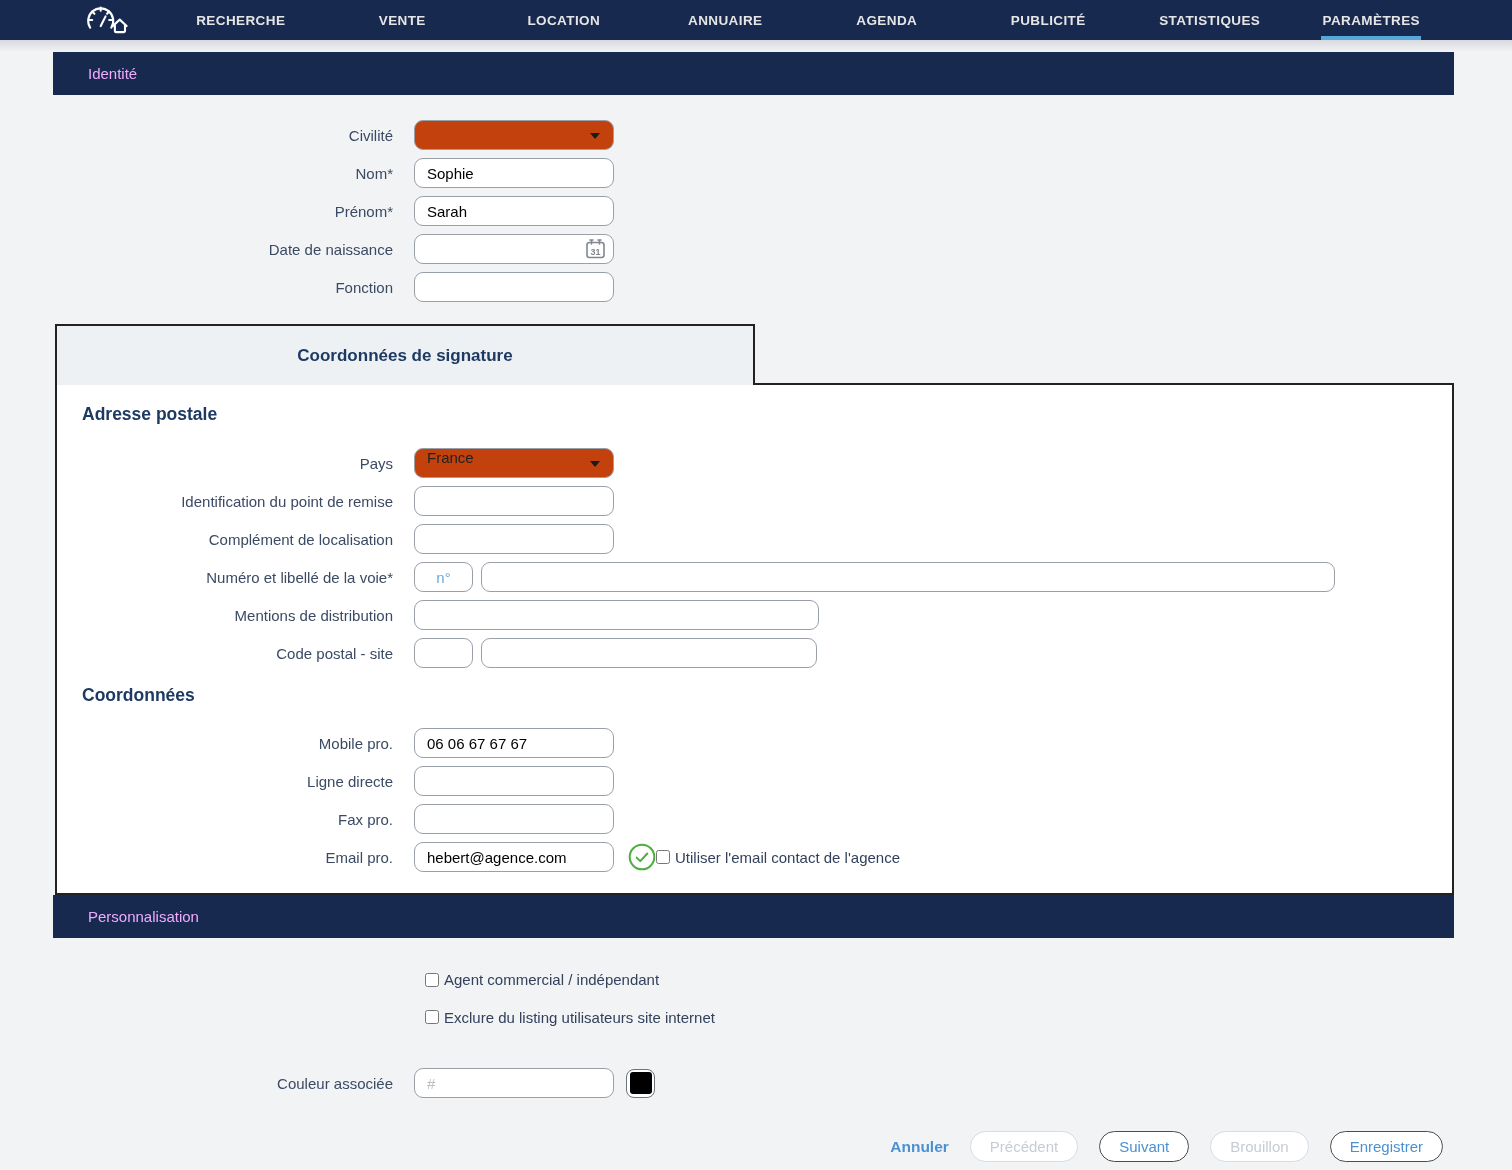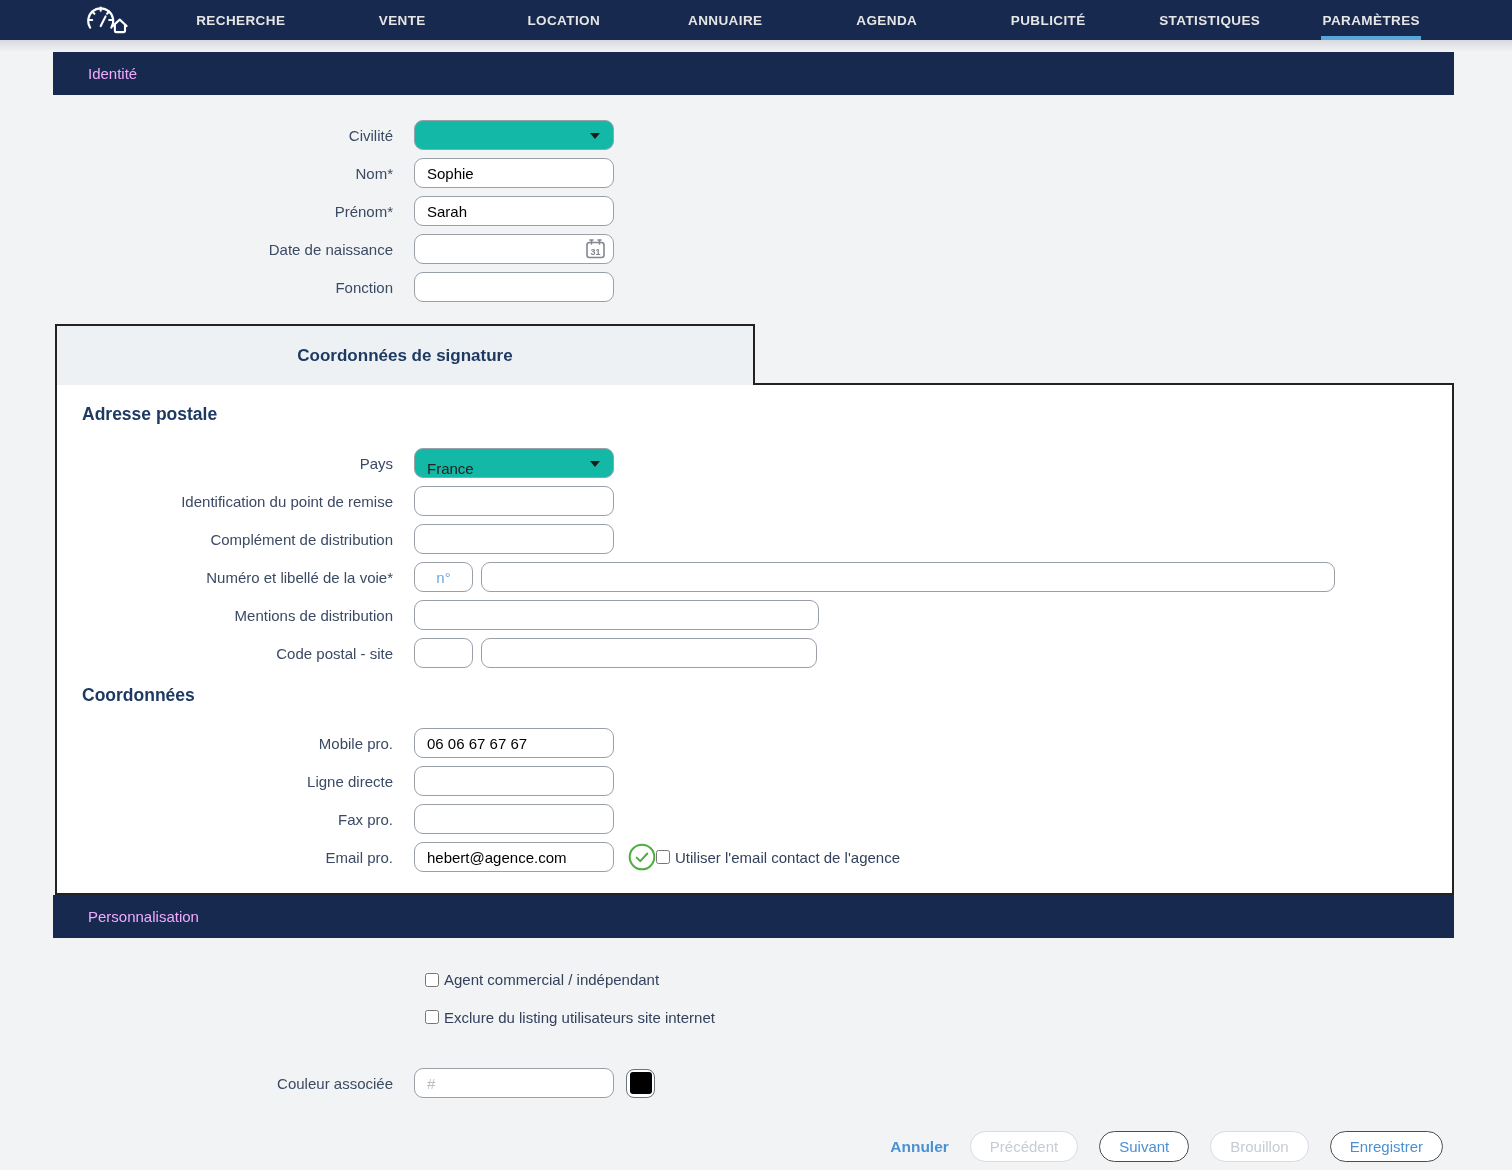--- a/index.html
+++ b/index.html
@@ -106,23 +106,23 @@
   .w405 { width: 405px; }
   .w854 { width: 854px; }
   .gap8 { margin-left: 8px; }
 
   .select-box {
     position: relative;
     width: 200px;
     height: 30px;
     border: 1px solid #9aa0a8;
     border-radius: 9px;
-    background: #14b8a6;
-    display: flex;
-    align-items: flex-end;
+    background: #c2410c;
+    display: flex;
+    align-items: flex-start;
     padding: 0 12px;
     font-size: 15px;
     cursor: pointer;
   }
   .select-box .caret {
     position: absolute;
     right: 13px;
     top: 50%;
     margin-top: -2px;
     width: 0; height: 0;
@@ -332,21 +332,21 @@
       <div class="select-box">
         <span>France</span>
         <span class="caret"></span>
       </div>
     </div>
     <div class="form-row">
       <label class="form-label">Identification du point de remise</label>
       <input class="field w200" type="text" style="">
     </div>
     <div class="form-row">
-      <label class="form-label">Complément de distribution</label>
+      <label class="form-label">Complément de localisation</label>
       <input class="field w200" type="text" style="">
     </div>
     <div class="form-row">
       <label class="form-label">Numéro et libellé de la voie*</label>
       <input class="field w59" type="text" placeholder="n°" style="">
       <input class="field w854 gap8" type="text" style="">
     </div>
     <div class="form-row">
       <label class="form-label">Mentions de distribution</label>
       <input class="field w405" type="text" style="">

